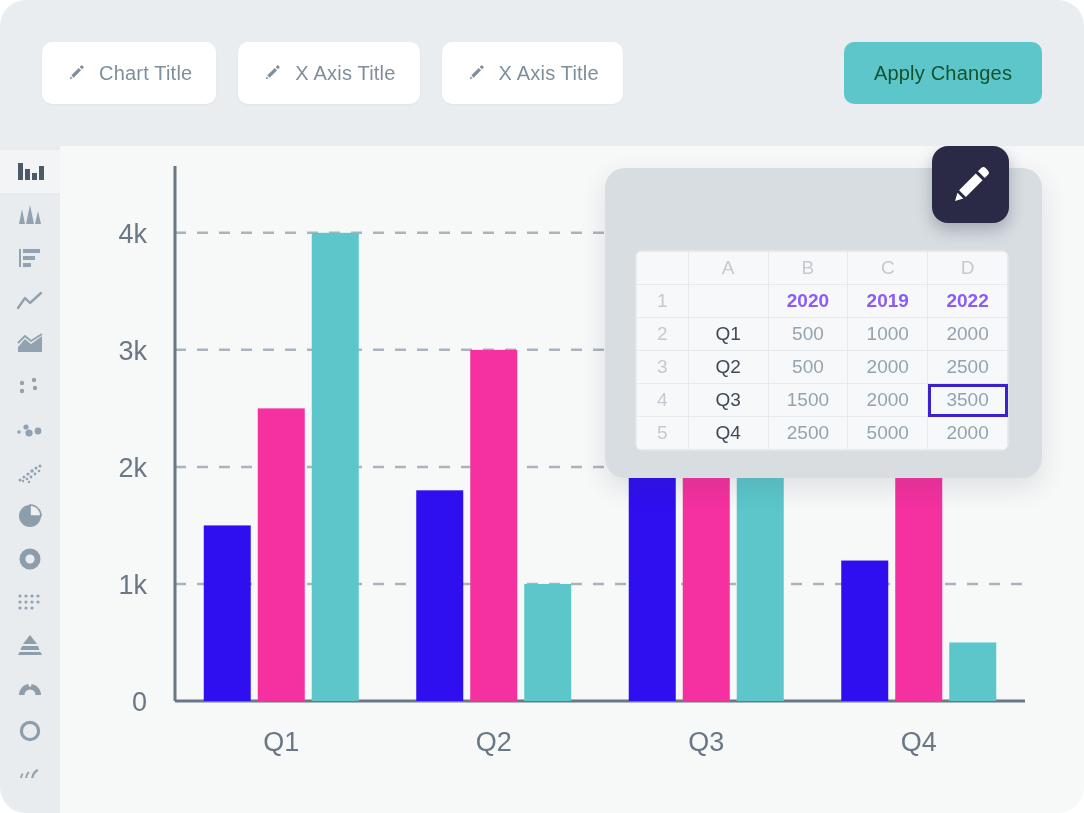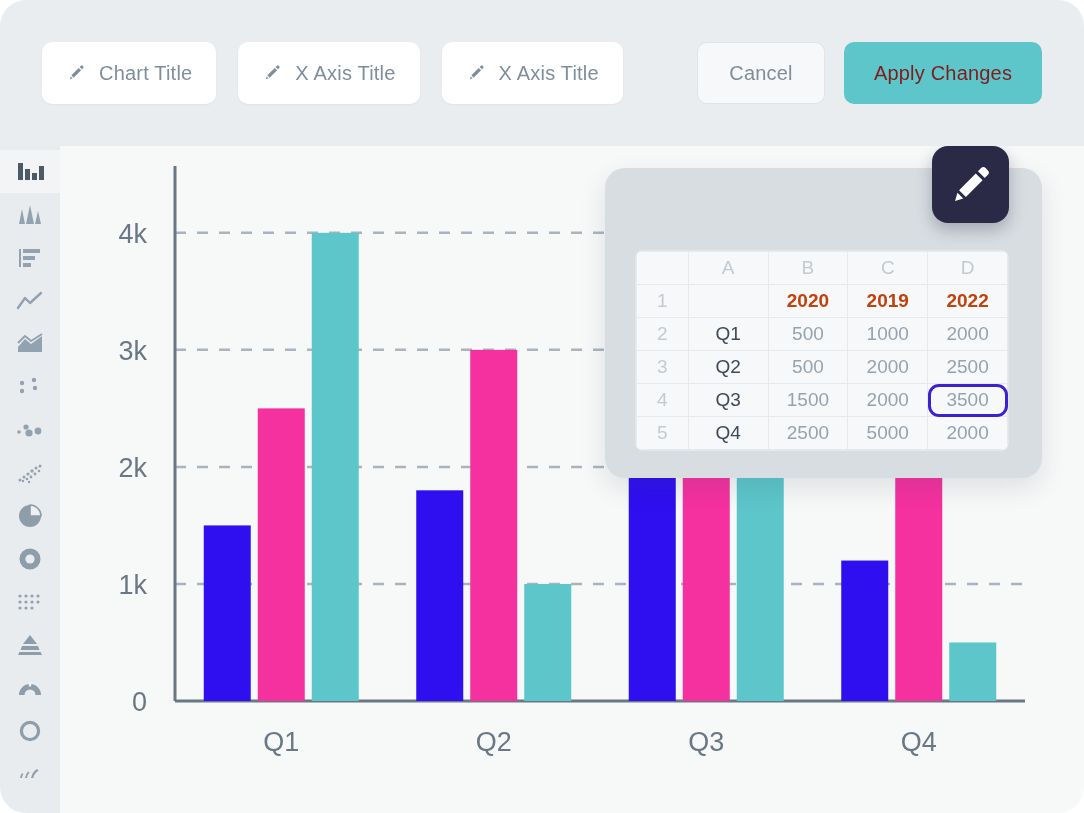--- a/index.html
+++ b/index.html
@@ -80,21 +80,21 @@
   }
   .btn-cancel {
     background: #f7f8f9;
     color: #7f8e9c;
     border: 1px solid #dfe4e8;
     margin-right: 19px;
     min-width: 128px;
   }
   .btn-apply {
     background: #5cc6ca;
-    color: #7f1d1d;
+    color: #14532d;
     min-width: 198px;
   }
 
   
   .sidebar {
     position: absolute;
     left: 0; top: 146px;
     width: 60px;
     height: 667px;
     background: #e9ecef;
@@ -195,29 +195,28 @@
     text-align: center;
     font-family: "Liberation Sans", sans-serif;
     padding: 0;
     background: #f7f8f9;
   }
   .sheet .col-idx { width: 52px; color: #c2cbd2; }
   .sheet .col-a   { width: 80px; }
   .sheet .col-b, .sheet .col-c, .sheet .col-d { width: 80px; }
   .sheet thead th { color: #c2cbd2; font-size: 19px; }
   .sheet .rowhdr { color: #c2cbd2; }
-  .sheet .yr { color: #c2410c; font-weight: bold; }
+  .sheet .yr { color: #8b5cf6; font-weight: bold; }
   .sheet .lbl { color: #3d4a57; }
   .sheet .val { color: #95a3ae; }
   .sheet td.selected {
     outline: 3px solid #3b22cf;
     outline-offset: -3px;
     position: relative;
     z-index: 2;
-    border-radius: 11px;
   }
 </style>
 </head>
 <body>
 
 <div class="app">
 
   <div class="toolbar">
     <div class="toolbar-inner">
 
@@ -243,21 +242,20 @@
         <svg class="pencil-sm" viewBox="0 0 24 24">
           <path d="M17.8 3.4a1.6 1.6 0 0 1 2.3 0l.5.5a1.6 1.6 0 0 1 0 2.3l-1.4 1.4-2.8-2.8 1.4-1.4z" fill="#7f8e9c"></path>
           <path d="M15.3 5.9l2.8 2.8-8.9 8.9-2.8-2.8 8.9-8.9z" fill="#7f8e9c"></path>
           <path d="M5.6 16.1l2.3 2.3-3.3 1 1-3.3z" fill="#7f8e9c"></path>
         </svg>
         <span class="label">X Axis Title</span>
       </div>
 
       <div class="spacer"></div>
 
-      <button class="btn btn-cancel">Cancel</button>
       <button class="btn btn-apply">Apply Changes</button>
     </div>
   </div>
 
   <div class="sidebar">
 
     <div class="side-item active">
       <svg width="27" height="24" viewBox="0 0 27 24">
         <rect x="1" y="3" width="5" height="17" fill="#4c5a68"></rect>
         <rect x="8" y="9" width="5" height="11" fill="#4c5a68"></rect>

